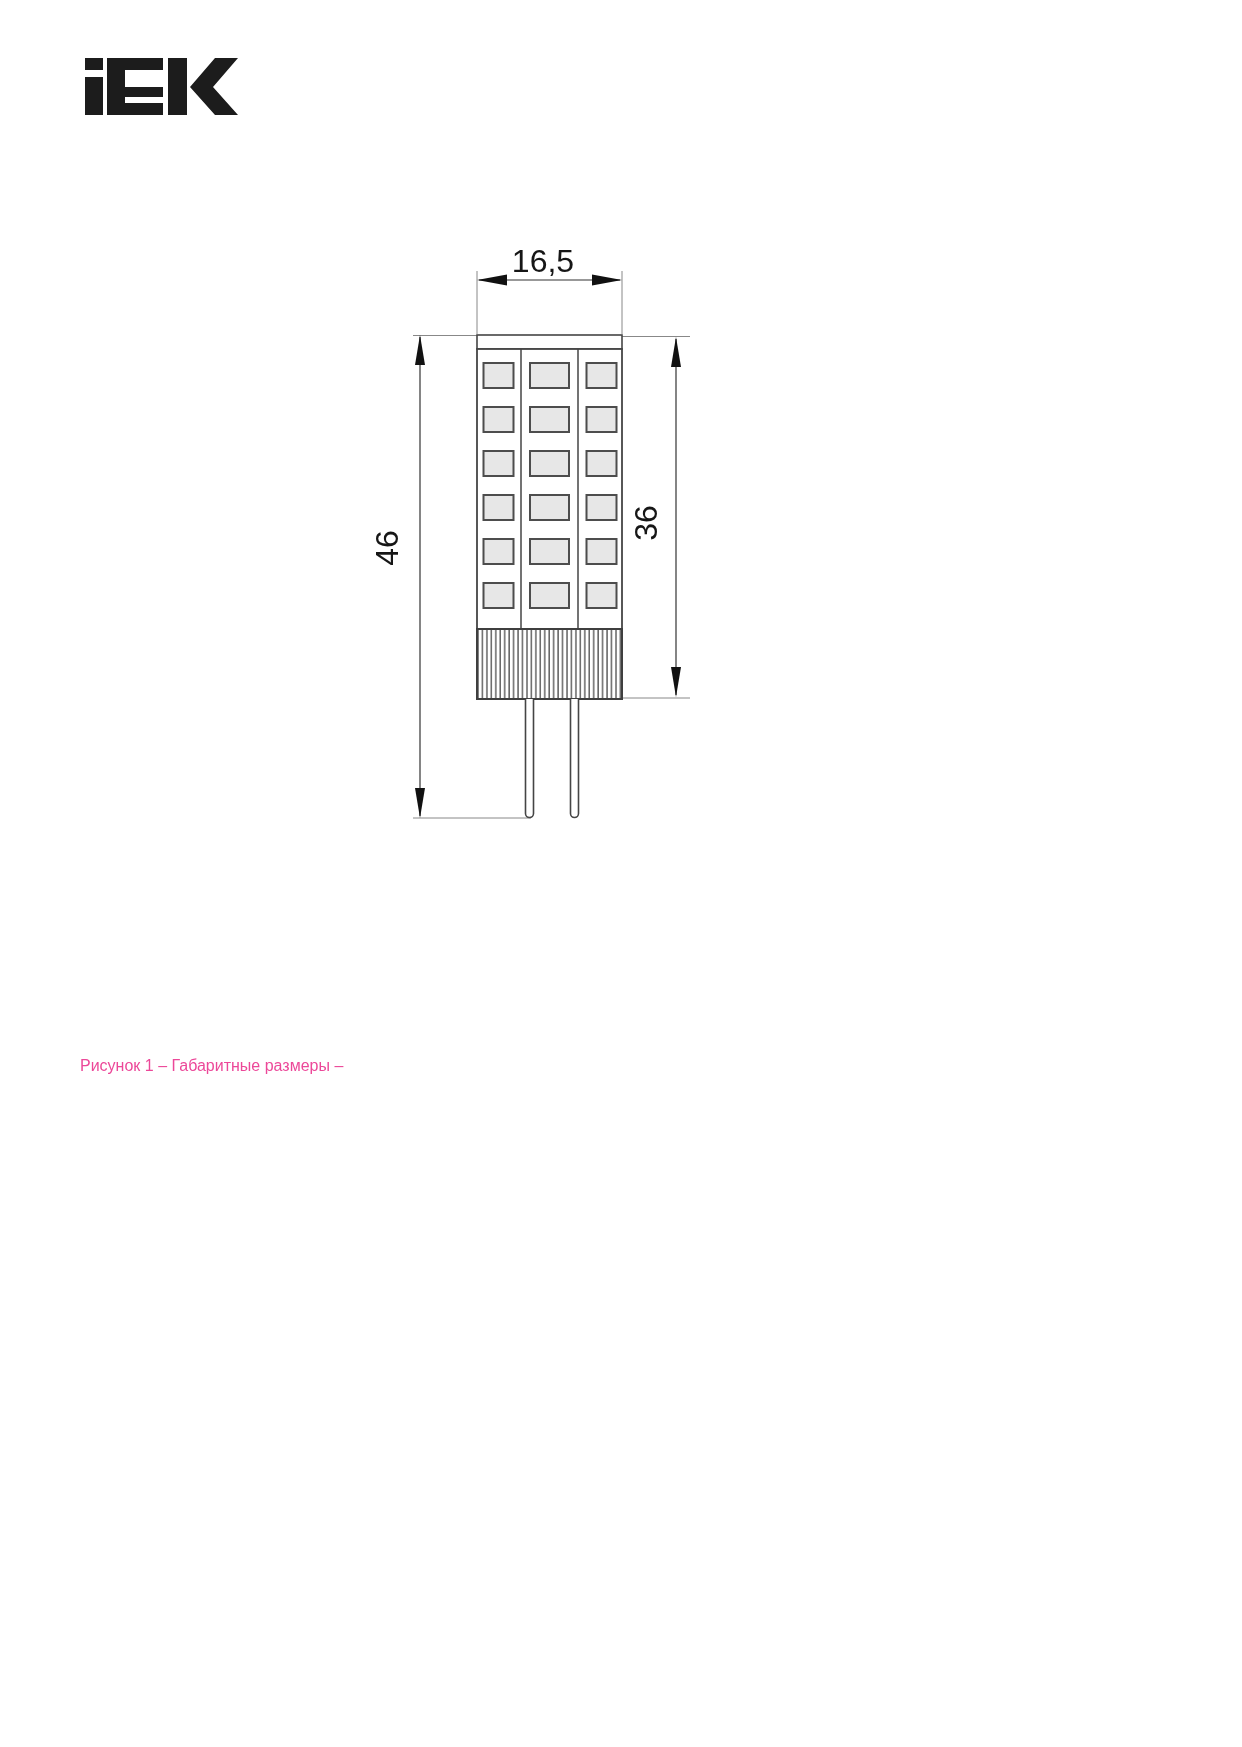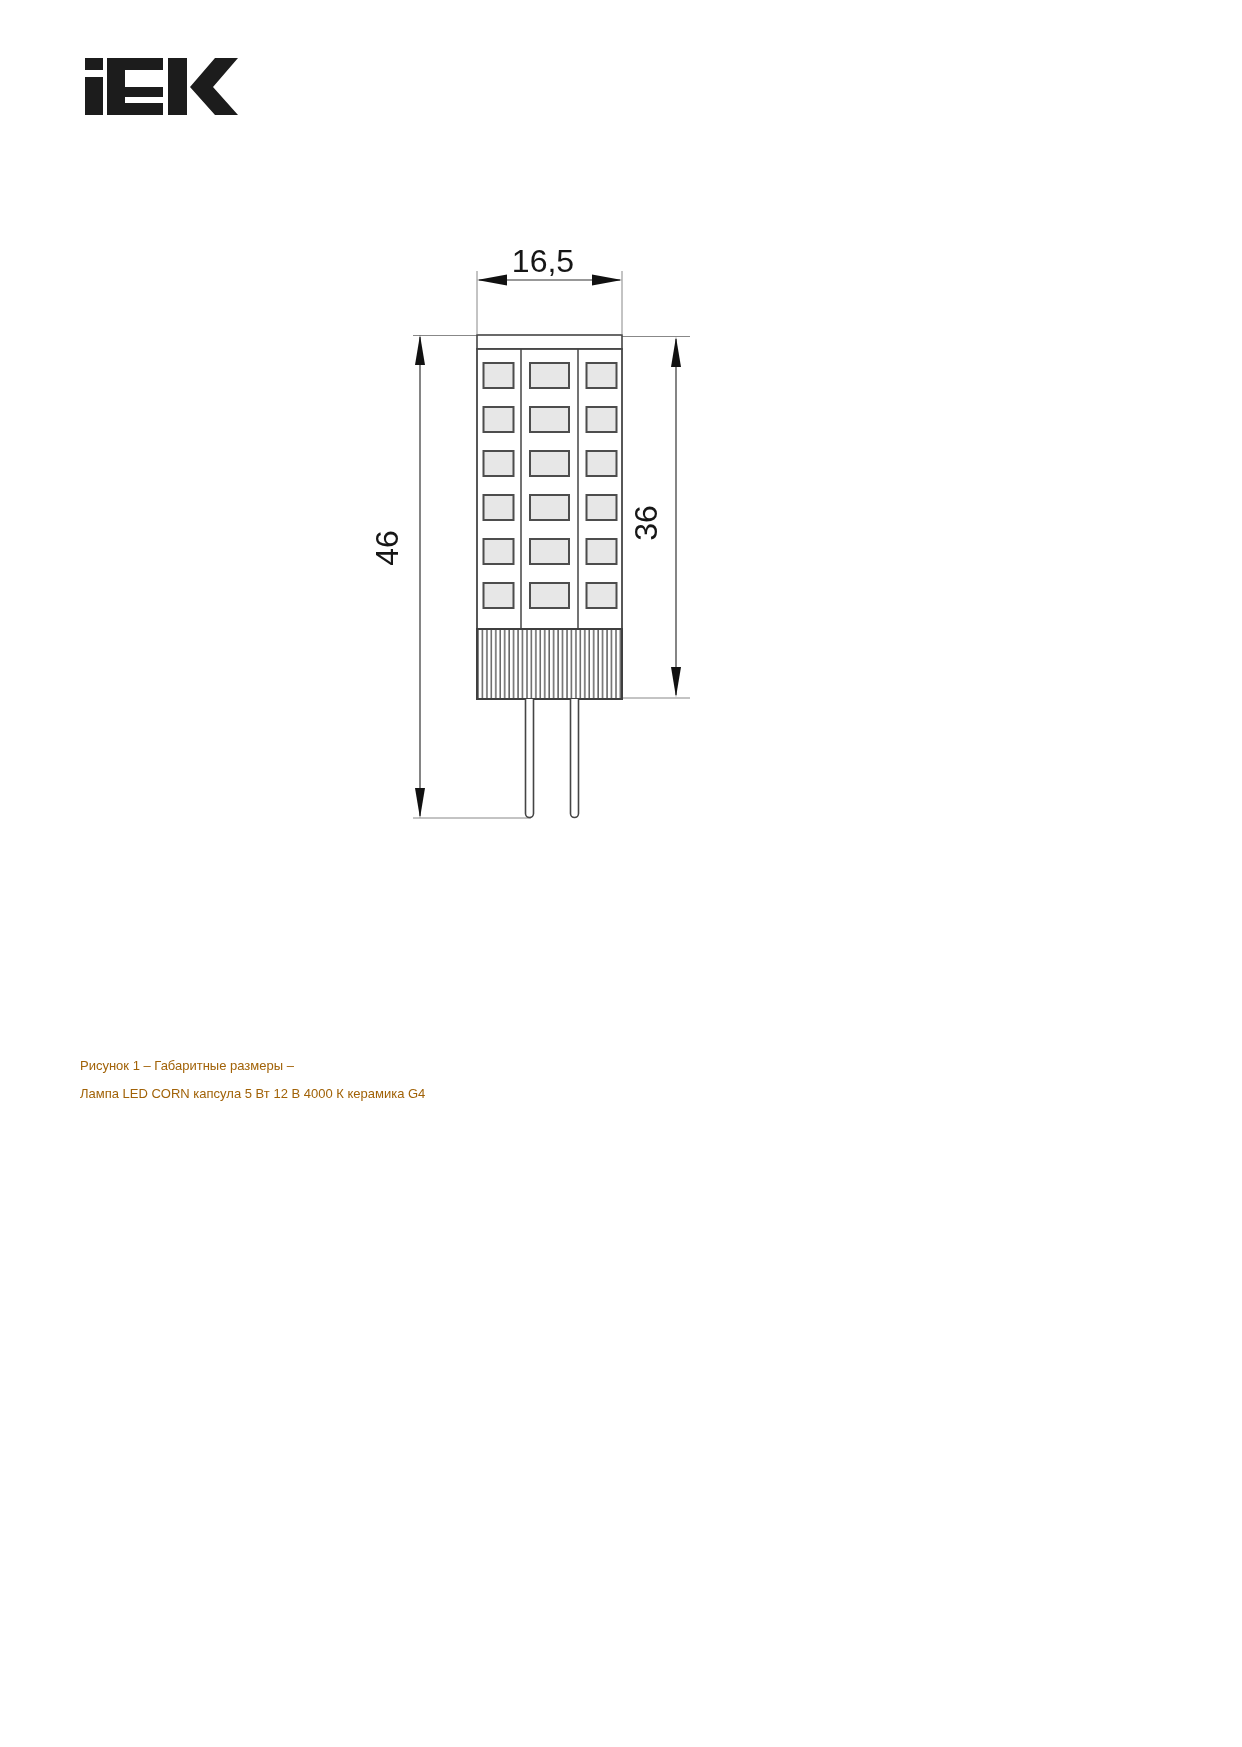--- a/index.html
+++ b/index.html
@@ -31,23 +31,23 @@
   }
   .dim-label {
     font-family: "Liberation Sans", sans-serif;
     font-size: 32px;
     fill: #161616;
   }
   .caption {
     position: absolute;
     left: 80px;
     top: 1052px;
-    font-size: 13px;
+    font-size: 16px;
     line-height: 28px;
-    color: #a16207;
+    color: #ec4899;
   }
 </style>
 </head>
 <body>
 
 <div class="page">
 
   <svg class="logo" viewBox="0 0 160 60" role="img" aria-label="IEK">
     <g fill="#1c1c1c">
 
@@ -144,16 +144,15 @@
     <g>
       <line x1="676" y1="339" x2="676" y2="695" stroke="#333333" stroke-width="1.2"></line>
       <polygon points="676,337 671,367 681,367" fill="#111111"></polygon>
       <polygon points="676,697 671,667 681,667" fill="#111111"></polygon>
       <text class="dim-label" text-anchor="middle" transform="translate(657,523) rotate(-90)">36</text>
     </g>
   </svg>
 
   <div class="caption">
     <div>Рисунок 1 – Габаритные размеры –</div>
-    <div>Лампа LED CORN капсула 5 Вт 12 В 4000 К керамика G4</div>
   </div>
 
 </div>
 
 </body></html>

